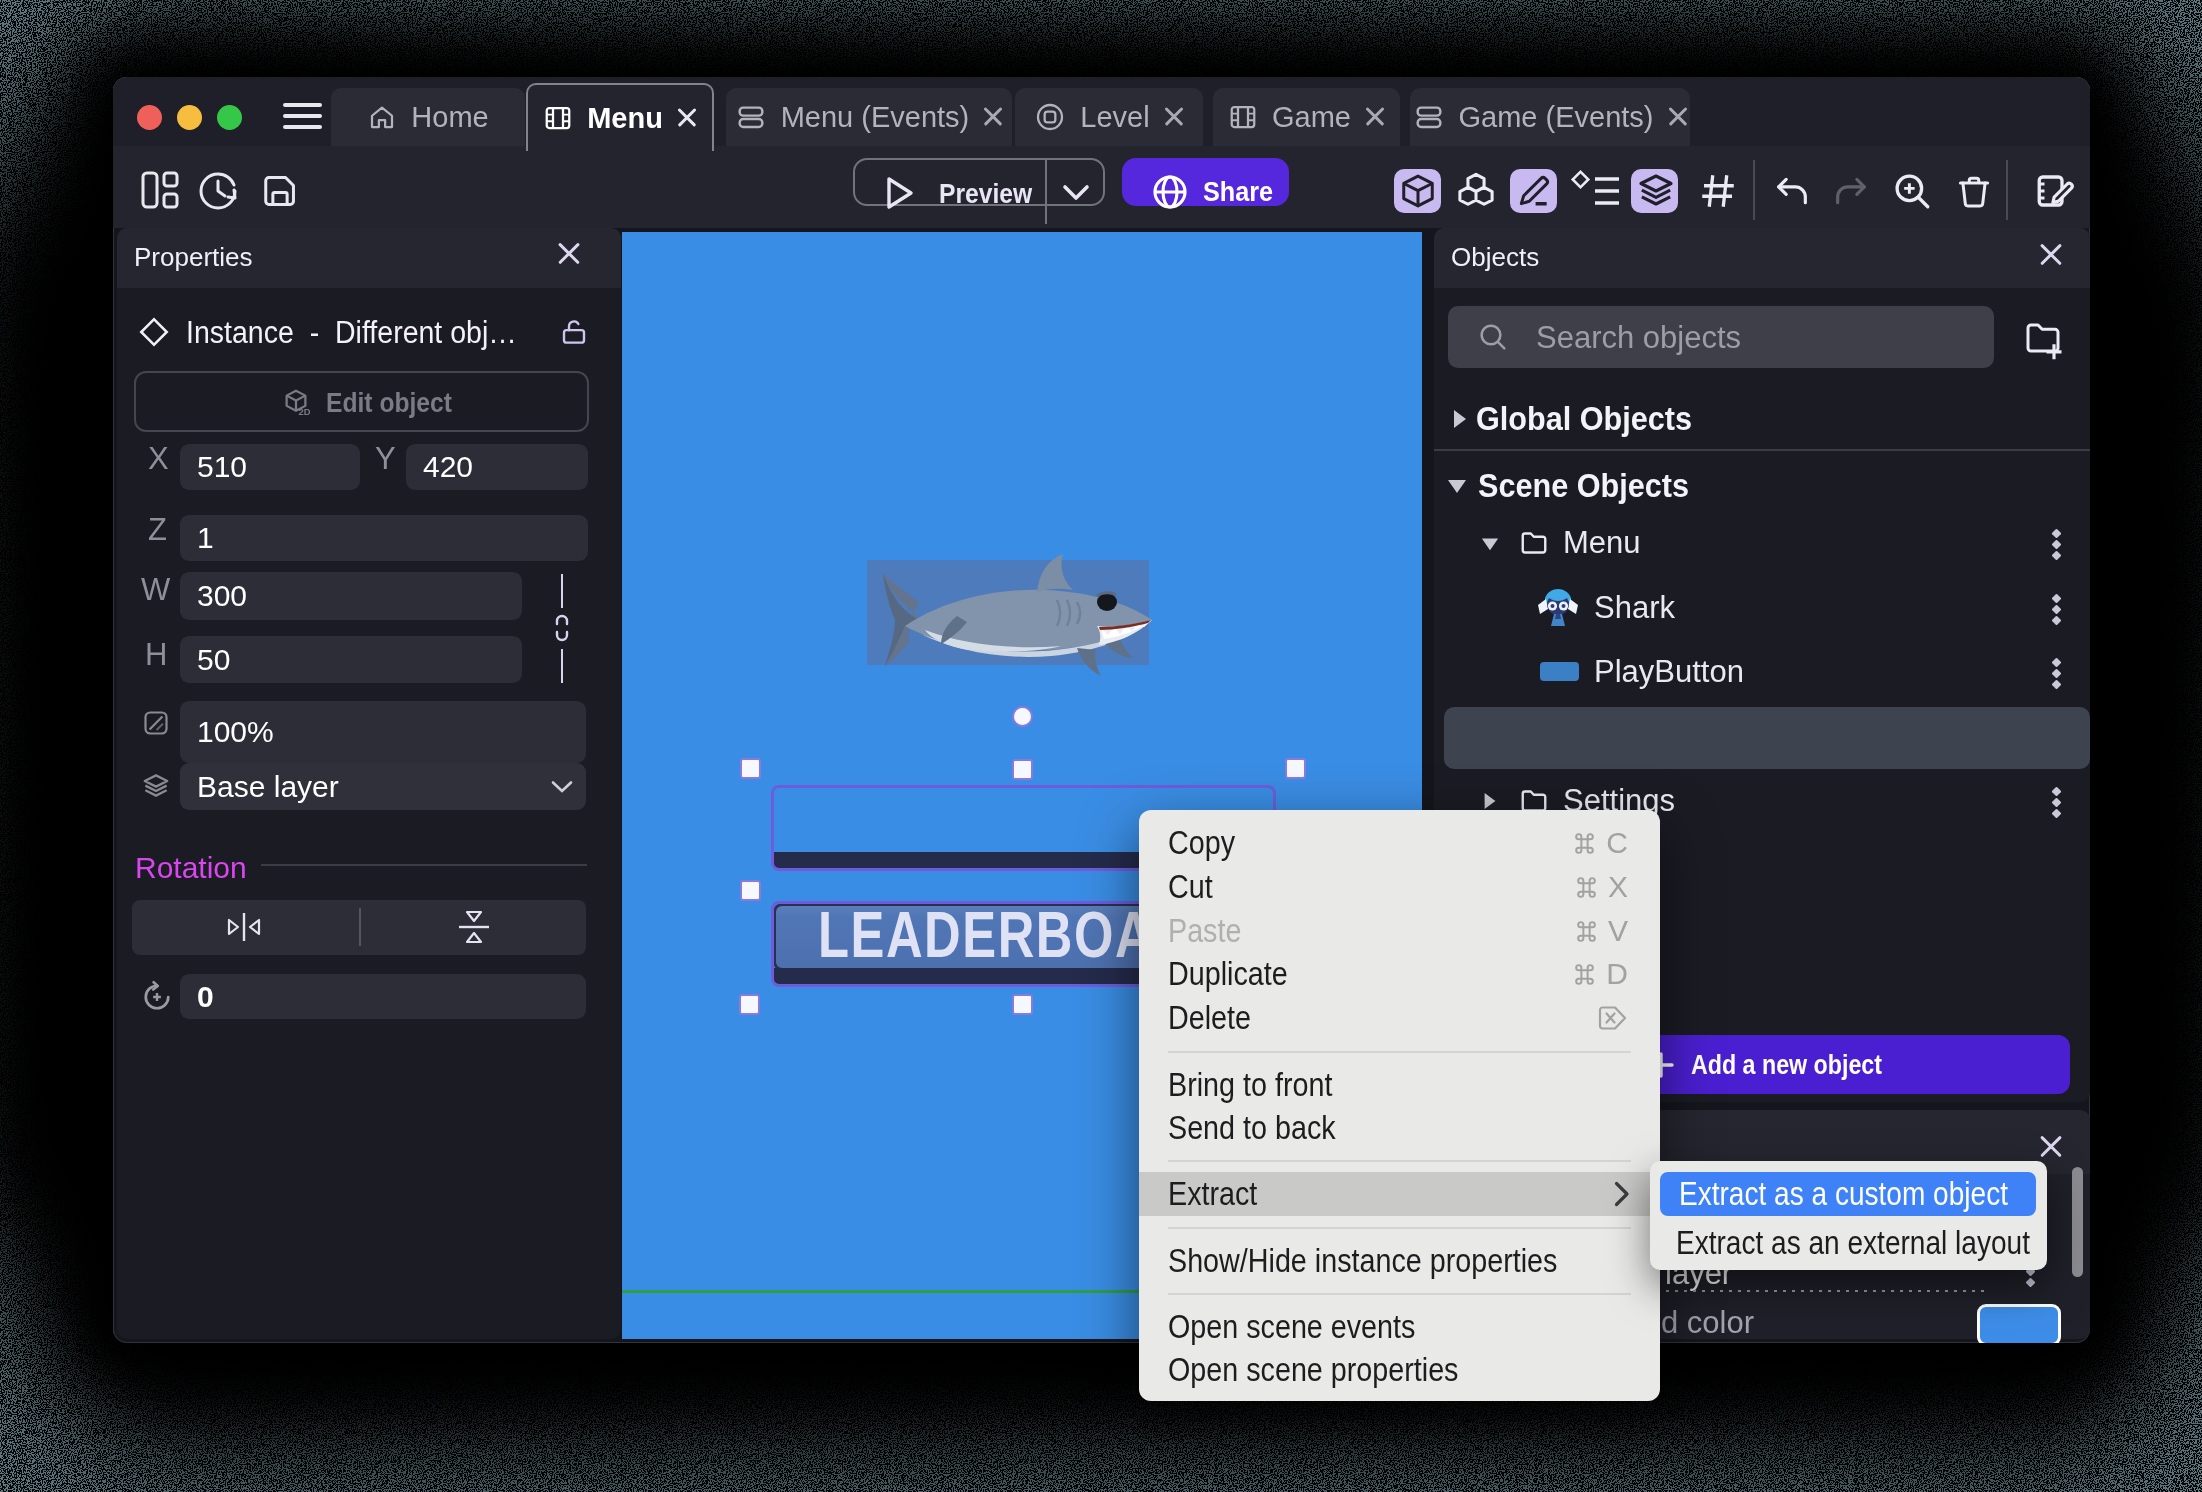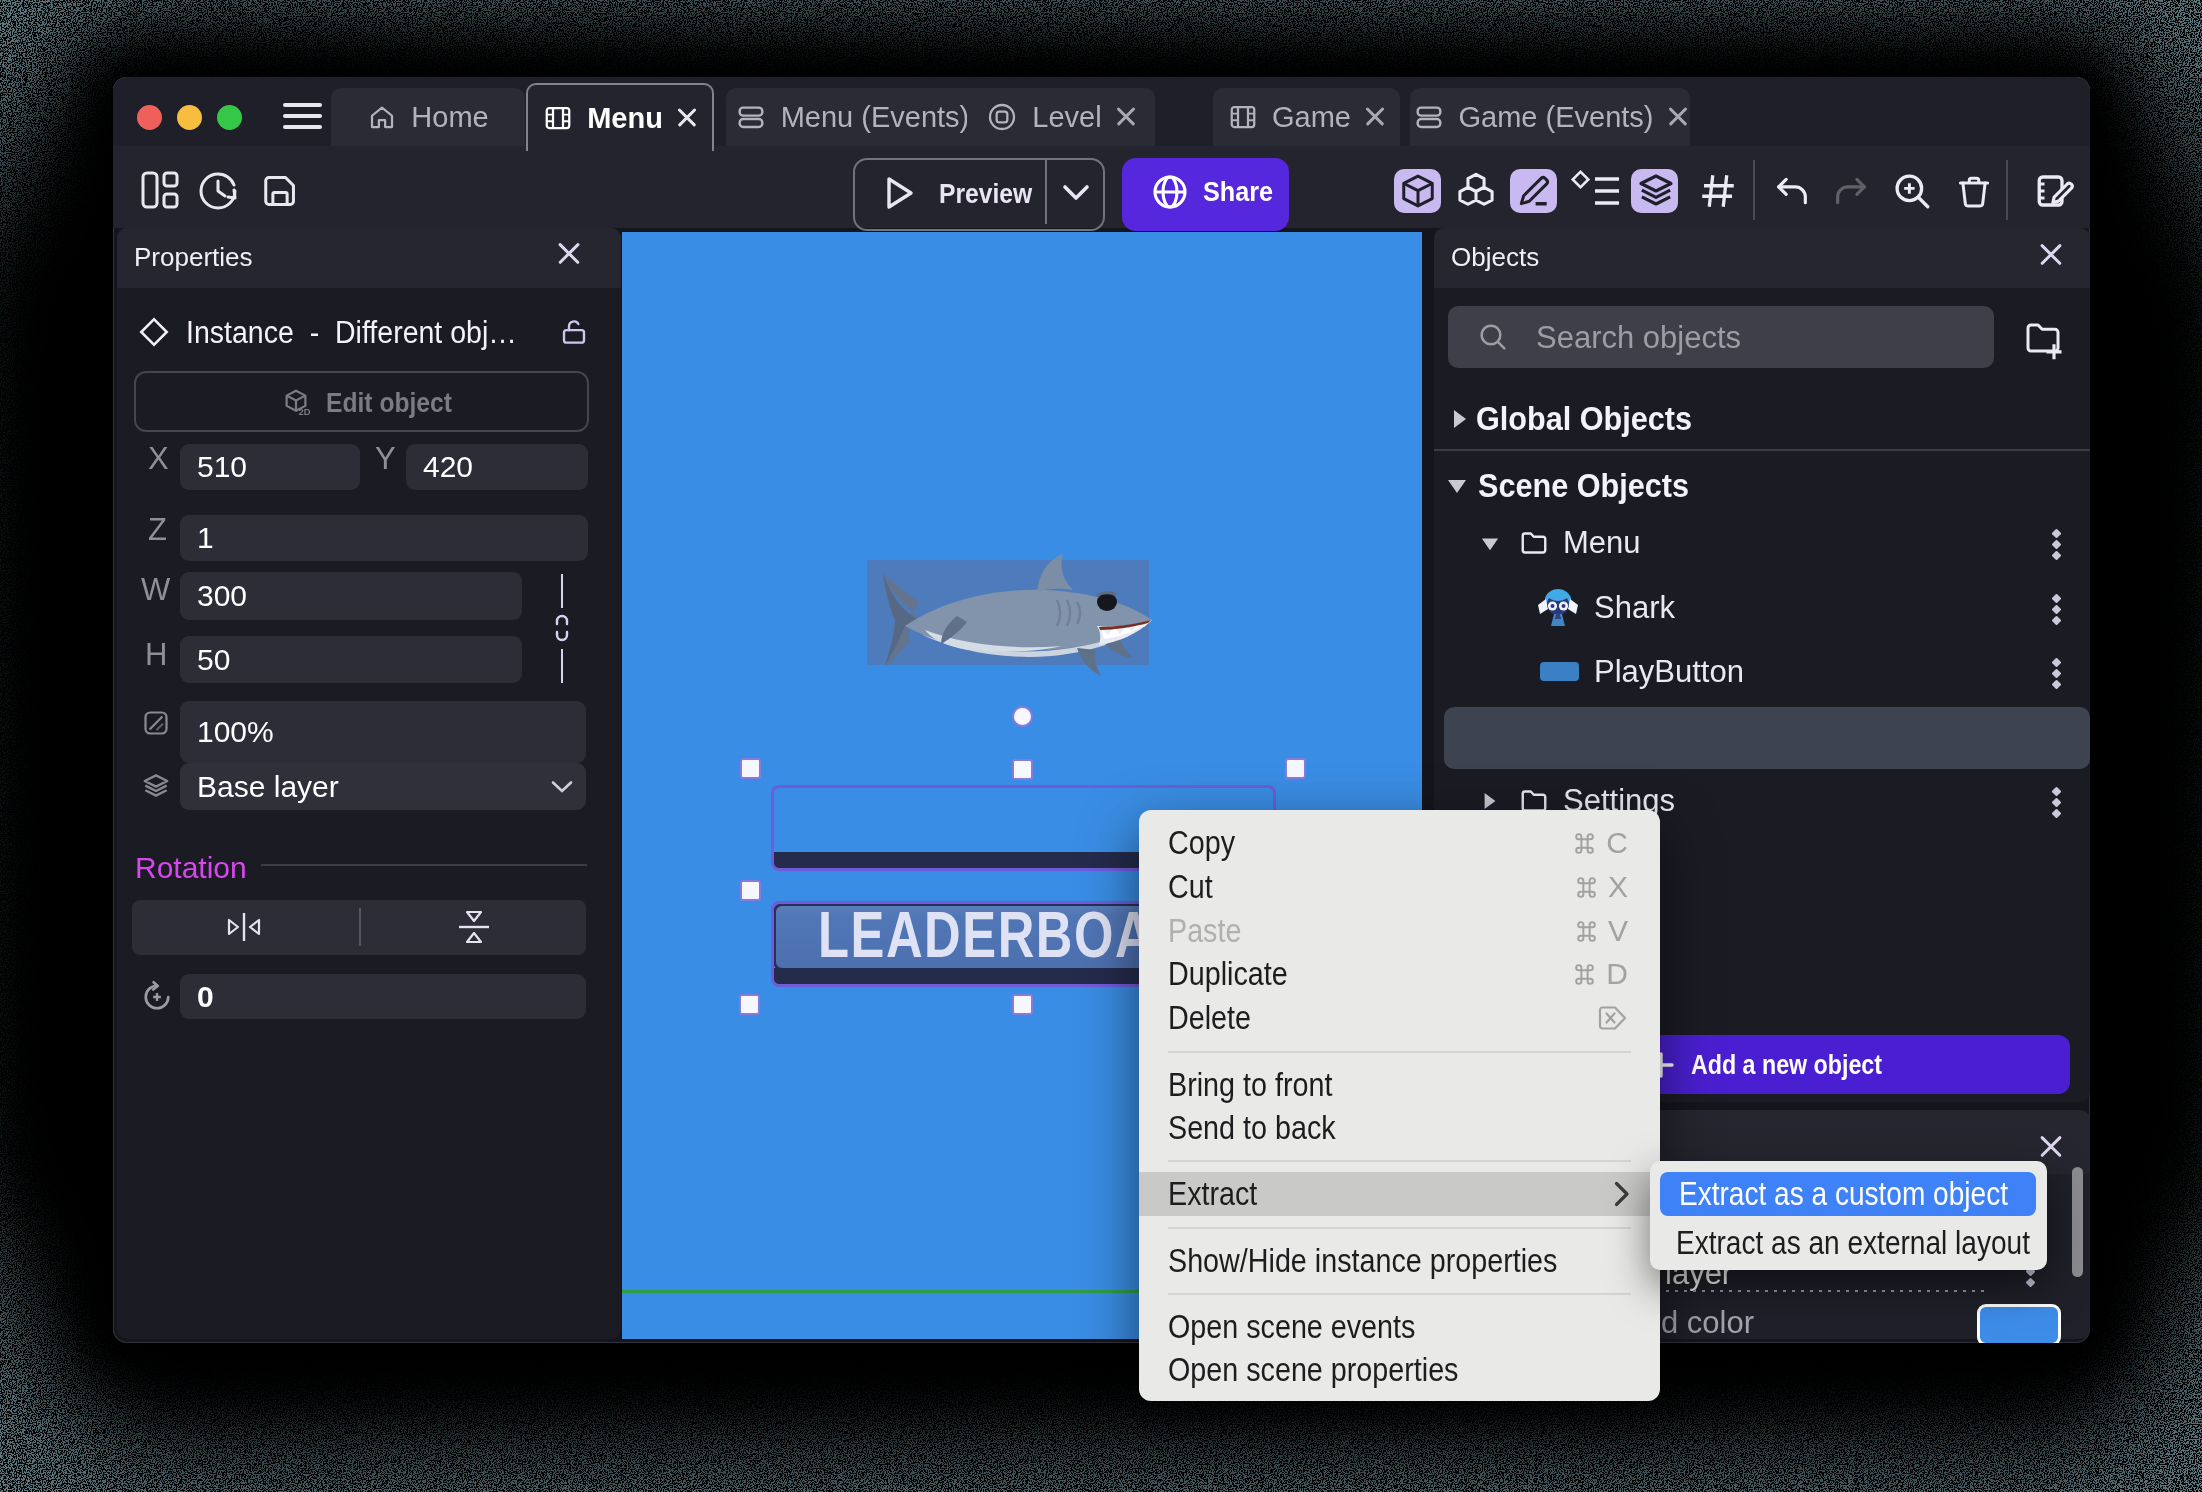--- a/index.html
+++ b/index.html
@@ -17,21 +17,21 @@
 
   .tab { position:absolute; top:11px; height:58px; background:#2b2b35; border-radius:10px 10px 0 0; display:flex; align-items:center; justify-content:center; gap:14px; }
   .tab .tx { font-size:29px; color:#b3b3bd; }
   .tab.active { top:6px; height:68px; background:#24242e; border:2px solid #83838d; border-bottom:none; }
   .tab.active .tx { color:#ffffff; font-weight:bold; }
   .tabx { position:relative; width:20px; height:20px; }
   .tabx:before, .tabx:after { content:""; position:absolute; left:-2px; top:8px; width:24px; height:2.6px; background:#a9a9b4; border-radius:2px; }
   .tabx:before { transform:rotate(45deg); } .tabx:after { transform:rotate(-45deg); }
   .tab.active .tabx:before, .tab.active .tabx:after { background:#e8e8f0; }
 
-  .pillbtn { position:absolute; border:2px solid #72727c; border-radius:14px; height:73px; top:81px; color:#e9e5f5; font-weight:bold; font-size:30px; }
+  .pillbtn { position:absolute; border:2px solid #72727c; border-radius:14px; height:48px; top:81px; color:#e9e5f5; font-weight:bold; font-size:30px; }
   .iconbg { position:absolute; top:92px; width:47px; height:44px; border-radius:10px; background:#c9b9f1; }
 
   .panel { position:absolute; background:#1b1b24; border-radius:10px; overflow:hidden; }
   .phead { position:absolute; left:0; top:0; width:100%; height:60px; background:#262630; }
   .ptitle { position:absolute; left:21px; top:14px; color:#f1f0f6; font-size:26px; }
   .xclose { position:absolute; width:24px; height:24px; }
   .xclose:before, .xclose:after { content:""; position:absolute; left:-2px; top:10px; width:28px; height:2.8px; background:#ded7f0; border-radius:2px; }
   .xclose:before { transform:rotate(45deg); } .xclose:after { transform:rotate(-45deg); }
 
   .field { position:absolute; background:#2d2d38; border-radius:9px; }
@@ -107,21 +107,21 @@
       <span class="tabx"></span>
   </div>
   <div class="tab" style="left:613px; width:286px;">
     <svg width="32" height="32" viewBox="0 0 24 24" style="position:static;">
         <rect x="3.5" y="5" width="17" height="6" rx="2.6" fill="none" stroke="#b3b3bd" stroke-width="1.8"></rect>
         <rect x="3.5" y="13.5" width="17" height="6" rx="2.6" fill="none" stroke="#b3b3bd" stroke-width="1.8"></rect>
       </svg>
     <span class="tx">Menu (Events)</span>
       <span class="tabx"></span>
   </div>
-  <div class="tab" style="left:854px; width:188px;">
+  <div class="tab" style="left:902px; width:188px;">
     <svg width="32" height="32" viewBox="0 0 24 24" style="position:static;">
         <circle cx="12" cy="12" r="9" fill="none" stroke="#b3b3bd" stroke-width="1.7"></circle>
         <rect x="8" y="8" width="8" height="8" rx="2" fill="none" stroke="#b3b3bd" stroke-width="1.7"></rect>
       </svg>
     <span class="tx">Level</span>
       <span class="tabx"></span>
   </div>
   <div class="tab" style="left:1100px; width:187px;text-align:center;">
     <svg width="30" height="30" viewBox="0 0 24 24" style="position:static;">
         <rect x="3" y="4" width="18" height="16" rx="2" fill="none" stroke="#b3b3bd" stroke-width="1.8"></rect>

